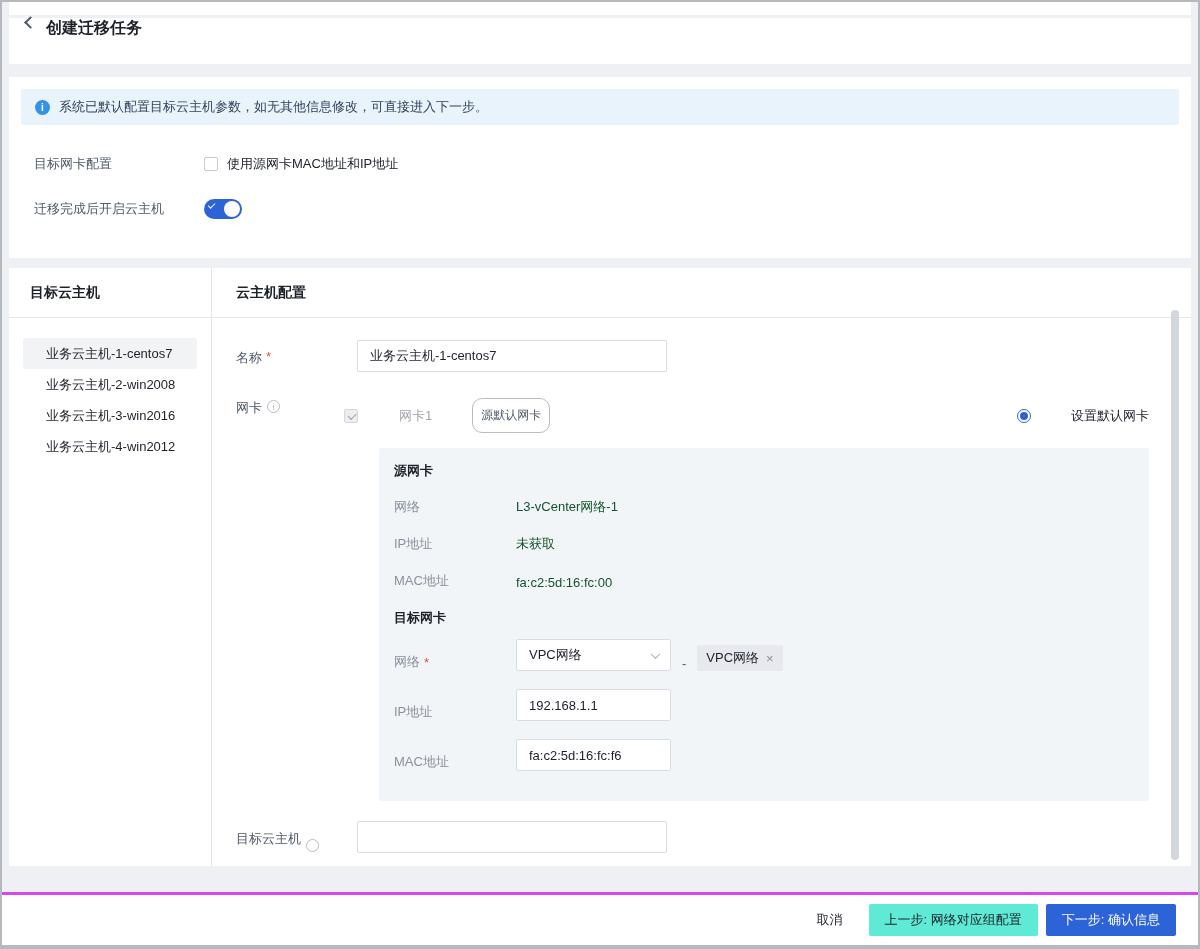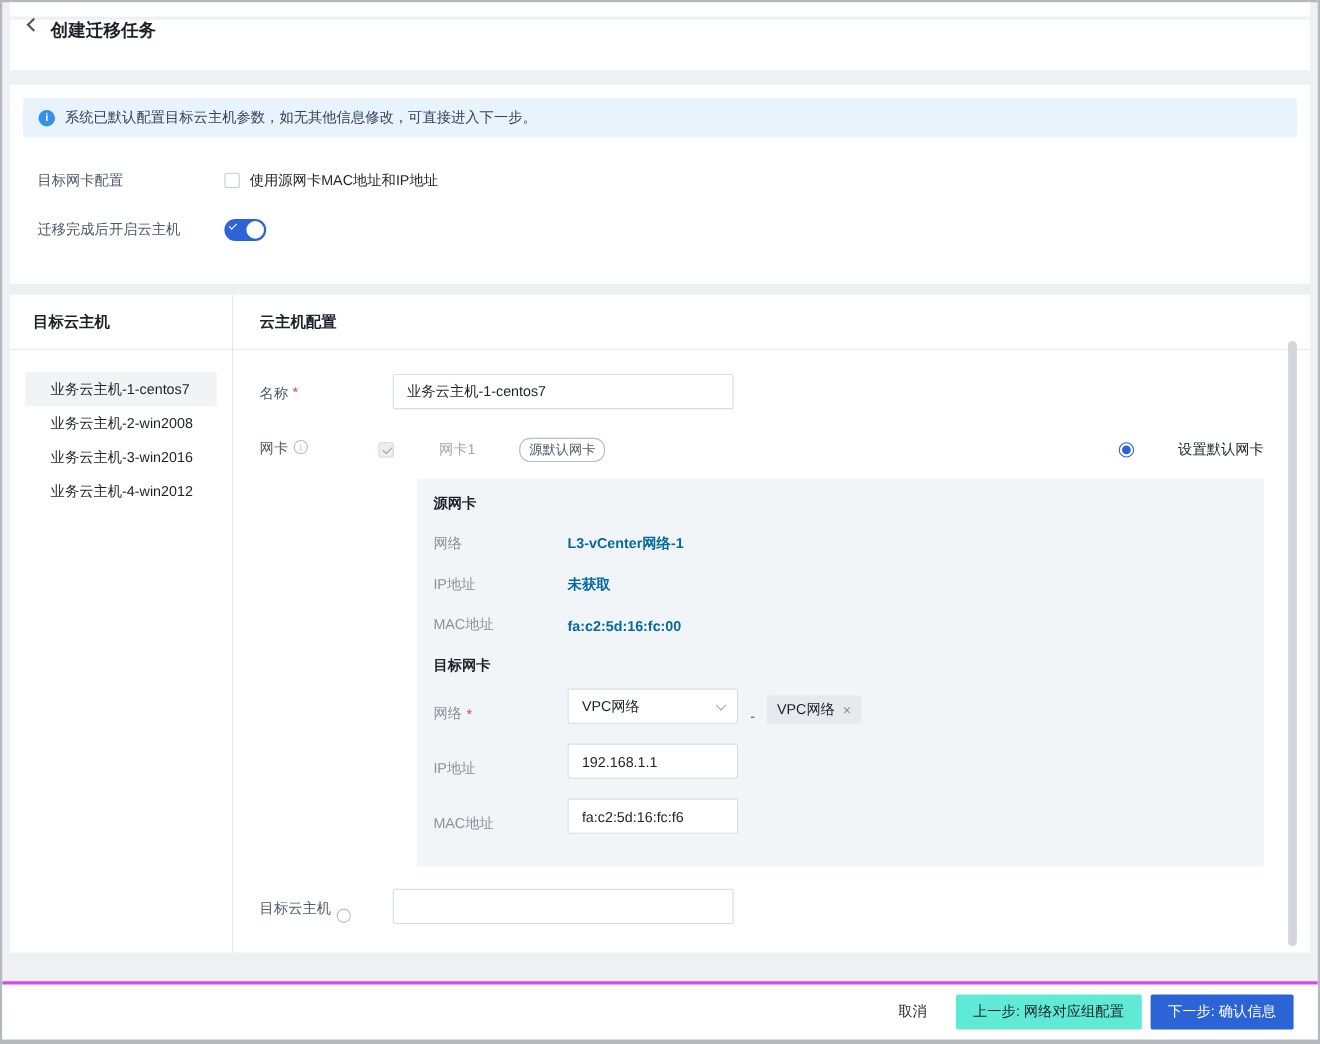--- a/index.html
+++ b/index.html
@@ -56,35 +56,35 @@
   .form-label.tight { padding-top:1px; }
   .star { color:#f5483b; margin-left:4px; }
   .info-circle { width:13px; height:13px; border:1px solid #b8bcc2; border-radius:50%; color:#b8bcc2;
     font-size:9px; display:inline-flex; align-items:center; justify-content:center; margin-left:5px; margin-top:1px; flex-shrink:0; }
   .text-input { width:310px; height:32px; border:1px solid #d9dce1; border-radius:2px; padding:0 12px;
     font-size:13px; color:#1d2129; background:#fff; outline:none; font-family:"Liberation Sans", sans-serif; }
 
   .row-nic { margin-top:26px; }
   .nic-line { display:flex; align-items:center; margin-left:-13px; flex:1;gap:32px; }
   .nic-name { font-size:13px; color:#a3a6ad; margin-left:9px; }
-  .badge { height:22px; border:1px solid #b8bcc4; border-radius:10px; display:inline-flex; align-items:center;
+  .badge { height:35px; border:1px solid #b8bcc4; border-radius:10px; display:inline-flex; align-items:center;
     padding:0 8px; font-size:12px; color:#4e5969; margin-left:8px; }
   .spacer { flex:1; }
   .radio { width:14px; height:14px; border-radius:50%; border:1.5px solid #2c64d8; background:#fff;
     position:relative; cursor:pointer; flex-shrink:0; }
   .radio::after { content:""; position:absolute; inset:2px; border-radius:50%; background:#2c64d8; }
   .radio-label { font-size:13px; color:#1d2129; margin-left:8px; }
 
   .panel { margin:15px 0 0 22px; background:#f2f5f8; border-radius:2px; padding:14px 24px 30px 15px; }
   .p-title { font-size:13px; font-weight:bold; color:#1d2129; line-height:18px; margin-bottom:18px; }
   .p-title.second { margin-top:3px; margin-bottom:12px; }
   .p-row { display:flex; align-items:flex-end; margin-bottom:19px; }
   .p-row.ctrl { margin-bottom:18px; }
   .p-label { width:122px; flex-shrink:0; font-size:13px; color:#8a919c; display:flex; align-items:center; }
-  .p-value { font-size:13px; color:#0369a1;font-weight:bold; }
+  .p-value { font-size:13px; color:#14532d; }
   .select-box { width:155px; height:32px; border:1px solid #d9dce1; border-radius:2px; background:#fff;
     display:flex; align-items:center; justify-content:space-between; padding:0 11px 0 12px;
     font-size:13px; color:#1d2129; cursor:pointer; }
   .chev { width:7px; height:7px; border-right:1.5px solid #a8abb2; border-bottom:1.5px solid #a8abb2;
     transform:rotate(45deg) translate(-1px,-1px); }
   .dash { margin:0 11px; color:#4e5969; font-size:13px; }
   .tag { height:26px; background:#e7e9ee; border-radius:2px; display:inline-flex; align-items:center;
     padding:0 9px; font-size:13px; color:#1d2129; }
   .tag-close { margin-left:7px; color:#86909c; font-size:13px; cursor:pointer; line-height:1; }
   .small-input { width:155px; }

